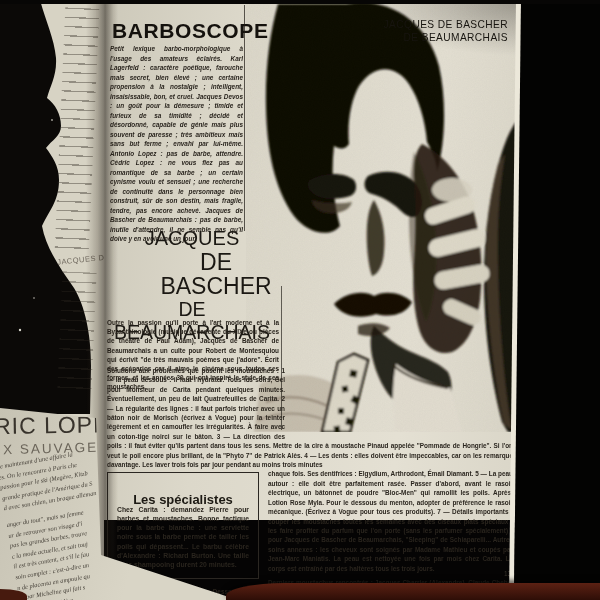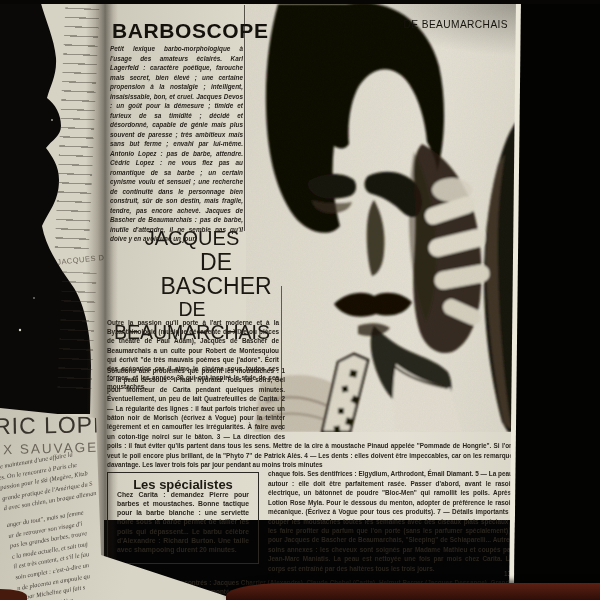--- a/index.html
+++ b/index.html
@@ -58,21 +58,21 @@
   .title-line2{font-size:23px;line-height:24px;padding-left:48px;}
   .title-line3{font-size:19.5px;line-height:23px;}
   .subtitle{font-size:12.5px;line-height:17px;letter-spacing:.5px;color:#33302a;}
   .lead{position:absolute;left:3px;top:318px;width:172px;font-size:6.4px;line-height:9.2px;
     font-weight:bold;text-align:justify;color:#28231c;}
   .body-flow{position:absolute;left:3px;top:366px;width:406px;font-size:6.4px;line-height:9.4px;
     font-weight:bold;text-align:justify;color:#2a251e;}
   .body-flow p{margin:0;}
   .photo-spacer{float:right;width:228px;height:66px;}
   .spec-box{float:left;width:152px;margin:3px 9px 2px 0;border:1.5px solid #2b2722;
-    padding:7px 9px 9px;}
+    padding:22px 9px 9px;}
   .spec-title{font-size:13px;font-weight:bold;text-align:center;margin:0 0 4px;color:#1c1913;}
   .spec-body{font-size:6.8px;line-height:9.2px;font-weight:bold;text-align:justify;margin:0;}
   .closing{margin-top:5px !important;}
   .folio{position:absolute;left:400px;top:570px;font-size:6.5px;color:#3b362e;}
 
   
   .page-edge{position:absolute;left:0;top:0;width:600px;height:600px;z-index:5;pointer-events:none;
     background:#ece8da;clip-path:polygon(516px 0,521px 0,514px 600px,509px 600px);}
   .bg-right{position:absolute;left:0;top:0;width:600px;height:600px;z-index:6;pointer-events:none;
     background:#030302;clip-path:polygon(521px 0,600px 0,600px 600px,514px 600px);}
@@ -160,20 +160,21 @@
         <rect x="92" y="404" width="6" height="6" fill="#181206"></rect>
         <rect x="100" y="414" width="7" height="7" fill="#181206" transform="rotate(15 103 417)"></rect>
         <rect x="88" y="422" width="6" height="6" fill="#181206" transform="rotate(-10 91 425)"></rect>
         <path fill="none" stroke="#6b5d4b" stroke-width="2" opacity=".55" d="M20,398 C40,390 60,392 82,402"></path>
         <path fill="none" stroke="#6b5d4b" stroke-width="2" opacity=".45" d="M12,416 C36,406 58,408 80,416"></path>
       </g>
       <rect width="270" height="428" filter="url(#grain)" opacity=".45"></rect>
     </svg>
 
     <div class="pheader">
+      <div>JACQUES DE BASCHER</div>
       <div>DE BEAUMARCHAIS</div>
     </div>
 
     <div class="title-block">
       <div class="title-line1">JACQUES</div>
       <div class="title-line2">DE BASCHER</div>
       <div class="title-line3">DE BEAUMARCHAIS</div>
     </div>
 
     <div class="lead">Outre la passion qu'il porte à l'art moderne et à la Byzanthinologie (musique décadente du XIXe ou pièces de théâtre de Paul Adam), Jacques de Bascher de Beaumarchais a un culte pour Robert de Montesquiou qui écrivit "de très mauvais poèmes que j'adore". Écrit des scénarios car il aime le cinéma sous toutes ses formes, et les années 30 qui ont inspiré le style de ses moustaches.</div>

